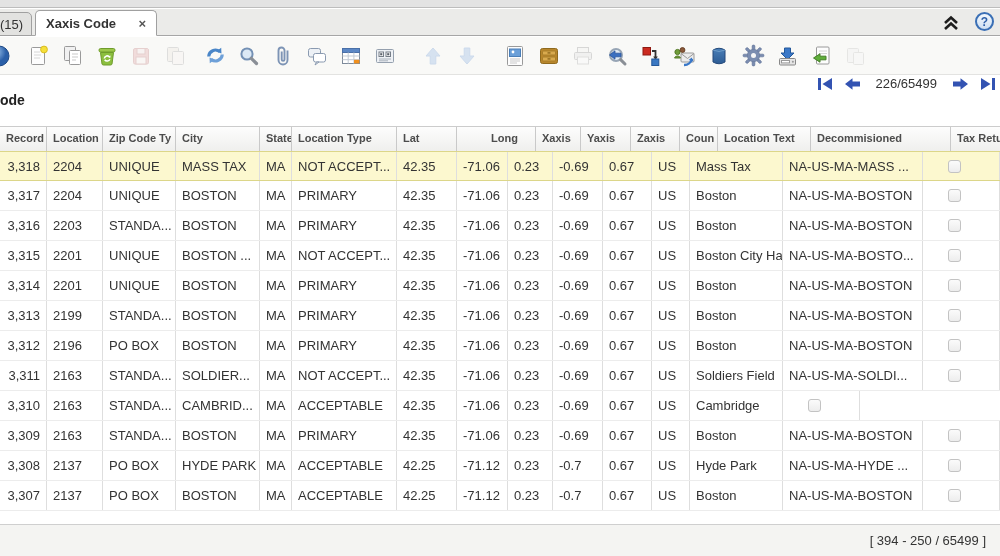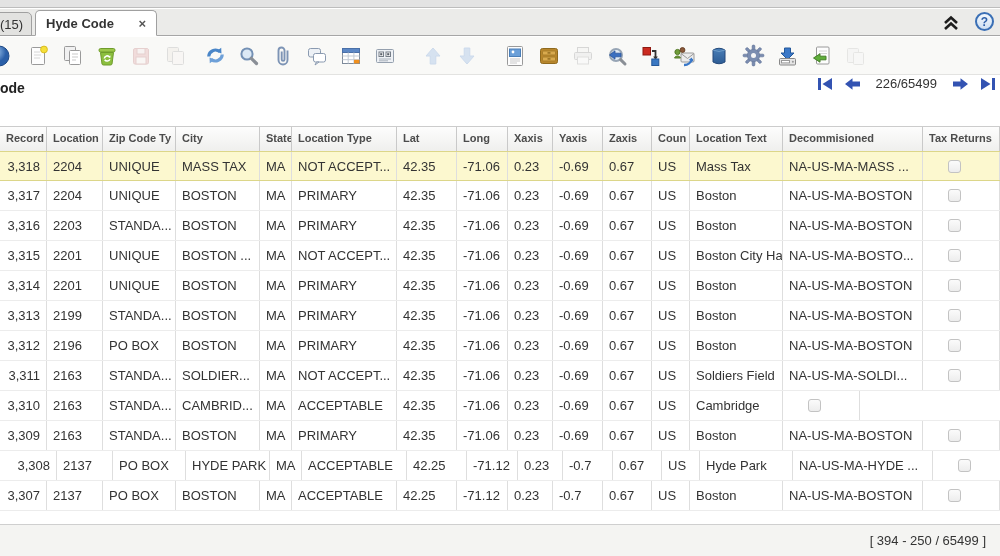--- a/index.html
+++ b/index.html
@@ -34,21 +34,21 @@
              display:flex; align-items:center; }
   .tbtn { width:26px; height:26px; margin-right:8px; display:flex; align-items:center;
           justify-content:center; flex:0 0 auto; border-radius:3px; }
   .tbtn svg { display:block; }
   .dim { opacity:.42; }
   .sp-s { margin-left:6px; } .sp-m { margin-left:14px; }
   .half-cut { margin-left:-14px; }
 
   
   .titlebar { position:absolute; top:76px; left:0; right:0; height:50px; background:#fff; }
-  .form-title { position:absolute; left:0; top:4px; font-size:14px; font-weight:bold; color:#222; }
+  .form-title { position:absolute; left:0; top:16px; font-size:14px; font-weight:bold; color:#222; }
   .recnav { position:absolute; right:4px; top:0; display:flex; align-items:center; gap:11px; }
   .recnav .navico { display:flex; align-items:center; }
   .recpos { font-size:13px; color:#333; padding:0 4px; }
 
   
   .grid { position:absolute; top:126px; left:0; width:1000px; }
   .grid-header { display:flex; height:26px; background:linear-gradient(#fdfdfd,#efefed);
                  border-top:1px solid #ccc; border-bottom:1px solid #c6c6c6; }
   .hcell { height:100%; padding:5px 0 0 6px; font-size:11px; font-weight:bold; color:#4c4c4c;
            border-right:1px solid #c9c9c9; white-space:nowrap; overflow:hidden; flex:0 0 auto; }
@@ -81,21 +81,21 @@
 
 <div class="screen">
 
   <div class="winstrip"></div>
 
   <div class="tabbar">
     <div class="tab tab-partial">
       <span>(15)</span>
     </div>
     <div class="tab tab-active">
-      <span>Hyde Code</span>
+      <span>Xaxis Code</span>
       <span class="tab-close">×</span>
     </div>
     <div class="tabbar-right">
       <div class="collapse-btn">
         <svg width="20" height="18" viewBox="0 0 20 18">
             <path d="M4 10 L10 4.5 L16 10" fill="none" stroke="#1d1d1d" stroke-width="2.6"></path>
             <path d="M4 16 L10 10.5 L16 16" fill="none" stroke="#1d1d1d" stroke-width="2.6"></path>
           </svg>
       </div>
       <div class="help-btn">?</div>
@@ -347,21 +347,21 @@
 
   <div class="grid">
     <div class="grid-header">
         <div class="hcell" style="width: 47px;">Record</div>
         <div class="hcell" style="width: 56px;">Location</div>
         <div class="hcell" style="width: 73px;">Zip Code Ty</div>
         <div class="hcell" style="width: 84px;">City</div>
         <div class="hcell" style="width: 32px;">State</div>
         <div class="hcell" style="width: 105px;">Location Type</div>
         <div class="hcell" style="width: 60px;">Lat</div>
-        <div class="hcell" style="width: 51px;">Long</div>
+        <div class="hcell" style="width: 51px; margin-left: 28px;">Long</div>
         <div class="hcell" style="width: 45px;">Xaxis</div>
         <div class="hcell" style="width: 50px;">Yaxis</div>
         <div class="hcell" style="width: 49px;">Zaxis</div>
         <div class="hcell" style="width: 38px;">Coun</div>
         <div class="hcell" style="width: 93px;">Location Text</div>
         <div class="hcell" style="width: 140px;">Decommisioned</div>
         <div class="hcell" style="width: 77px;">Tax Returns</div>
       </div>
     <div class="grid-body">
         <div class="grow selected">
@@ -547,21 +547,21 @@
           <div class="cell" style="width: 50px;">-0.69</div>
           <div class="cell" style="width: 49px;">0.67</div>
           <div class="cell" style="width: 38px;">US</div>
           <div class="cell" style="width: 93px;">Boston</div>
           <div class="cell" style="width: 140px;">NA-US-MA-BOSTON</div>
           <div class="cell cbxcell" style="width: 77px;">
             <div class="cbx"></div>
           </div>
         </div>
         <div class="grow">
-          <div class="cell right" style="width: 57px;">3,308</div>
+          <div class="cell right" style="width: 47px;">3,308</div>
           <div class="cell" style="width: 56px;">2137</div>
           <div class="cell" style="width: 73px;">PO BOX</div>
           <div class="cell" style="width: 84px;">HYDE PARK</div>
           <div class="cell" style="width: 32px;">MA</div>
           <div class="cell" style="width: 105px;">ACCEPTABLE</div>
           <div class="cell" style="width: 60px;">42.25</div>
           <div class="cell" style="width: 51px;">-71.12</div>
           <div class="cell" style="width: 45px;">0.23</div>
           <div class="cell" style="width: 50px;">-0.7</div>
           <div class="cell" style="width: 49px;">0.67</div>

